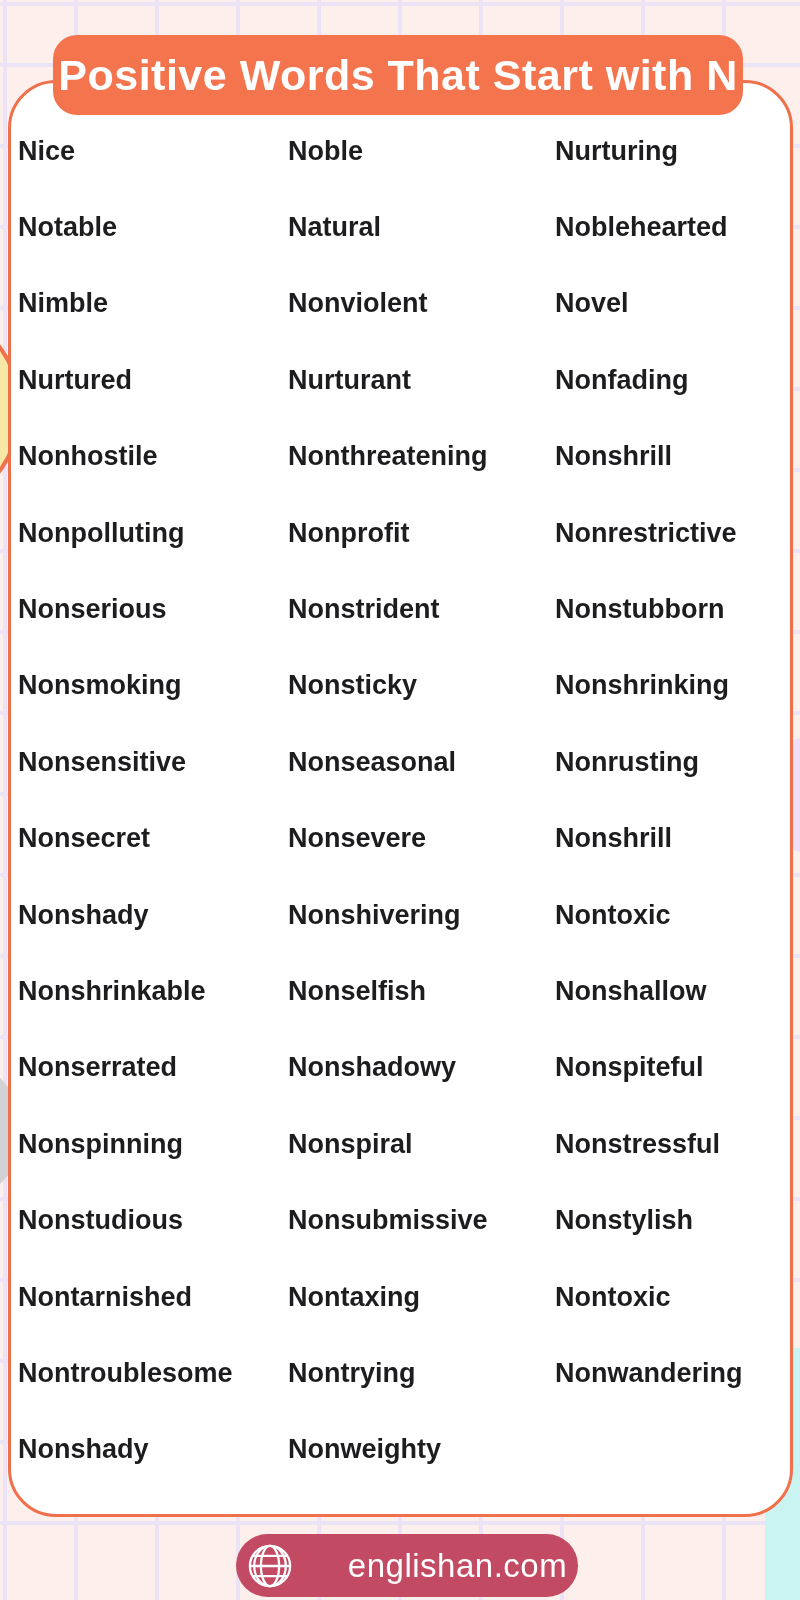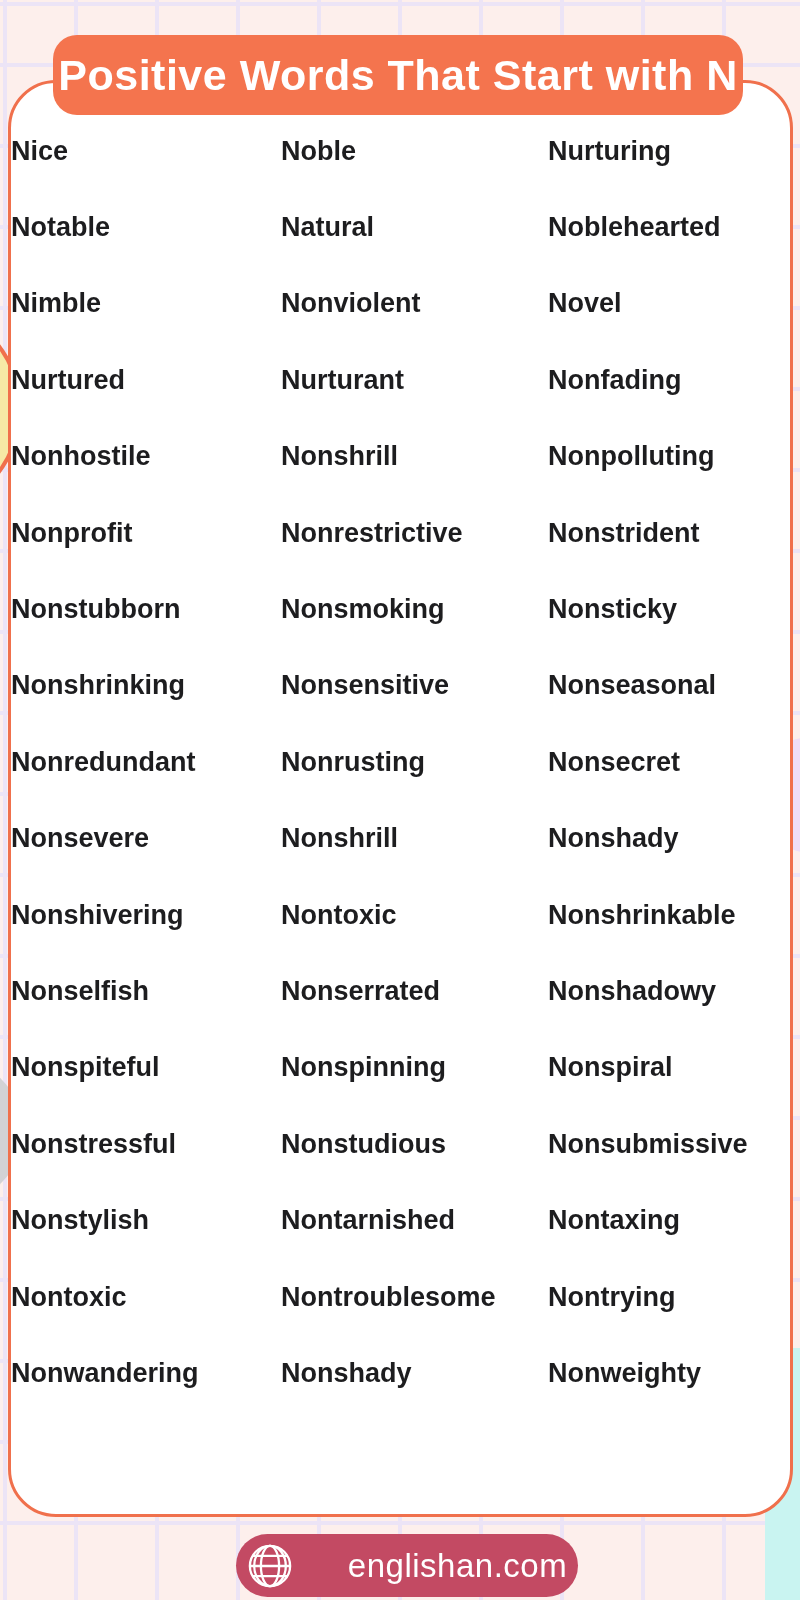--- a/index.html
+++ b/index.html
@@ -60,20 +60,21 @@
     letter-spacing:0.5px;
     white-space:nowrap;
   }
   
   .word-grid{
     position:absolute;left:0;right:0;top:30px;
     display:grid;
     grid-template-columns:270px 267px 1fr;
     grid-auto-rows:76.4px;
     align-items:center;
+    padding-left:7px;
     z-index:3;
   }
   .word{
     font-size:27px;
     font-weight:700;
     color:var(--word_text);
     white-space:nowrap;
   }
   
   .footer-badge{
@@ -111,41 +112,43 @@
         <div class="word">Notable</div>
         <div class="word">Natural</div>
         <div class="word">Noblehearted</div>
         <div class="word">Nimble</div>
         <div class="word">Nonviolent</div>
         <div class="word">Novel</div>
         <div class="word">Nurtured</div>
         <div class="word">Nurturant</div>
         <div class="word">Nonfading</div>
         <div class="word">Nonhostile</div>
+        <div class="word">Nonthreatening</div>
         <div class="word">Nonshrill</div>
         <div class="word">Nonpolluting</div>
         <div class="word">Nonprofit</div>
         <div class="word">Nonrestrictive</div>
+        <div class="word">Nonserious</div>
         <div class="word">Nonstrident</div>
         <div class="word">Nonstubborn</div>
         <div class="word">Nonsmoking</div>
         <div class="word">Nonsticky</div>
         <div class="word">Nonshrinking</div>
         <div class="word">Nonsensitive</div>
         <div class="word">Nonseasonal</div>
-        <div class="word">Nonredundant</div>
         <div class="word">Nonrusting</div>
         <div class="word">Nonsecret</div>
         <div class="word">Nonsevere</div>
         <div class="word">Nonshrill</div>
         <div class="word">Nonshady</div>
         <div class="word">Nonshivering</div>
         <div class="word">Nontoxic</div>
         <div class="word">Nonshrinkable</div>
         <div class="word">Nonselfish</div>
+        <div class="word">Nonshallow</div>
         <div class="word">Nonserrated</div>
         <div class="word">Nonshadowy</div>
         <div class="word">Nonspiteful</div>
         <div class="word">Nonspinning</div>
         <div class="word">Nonspiral</div>
         <div class="word">Nonstressful</div>
         <div class="word">Nonstudious</div>
         <div class="word">Nonsubmissive</div>
         <div class="word">Nonstylish</div>
         <div class="word">Nontarnished</div>

